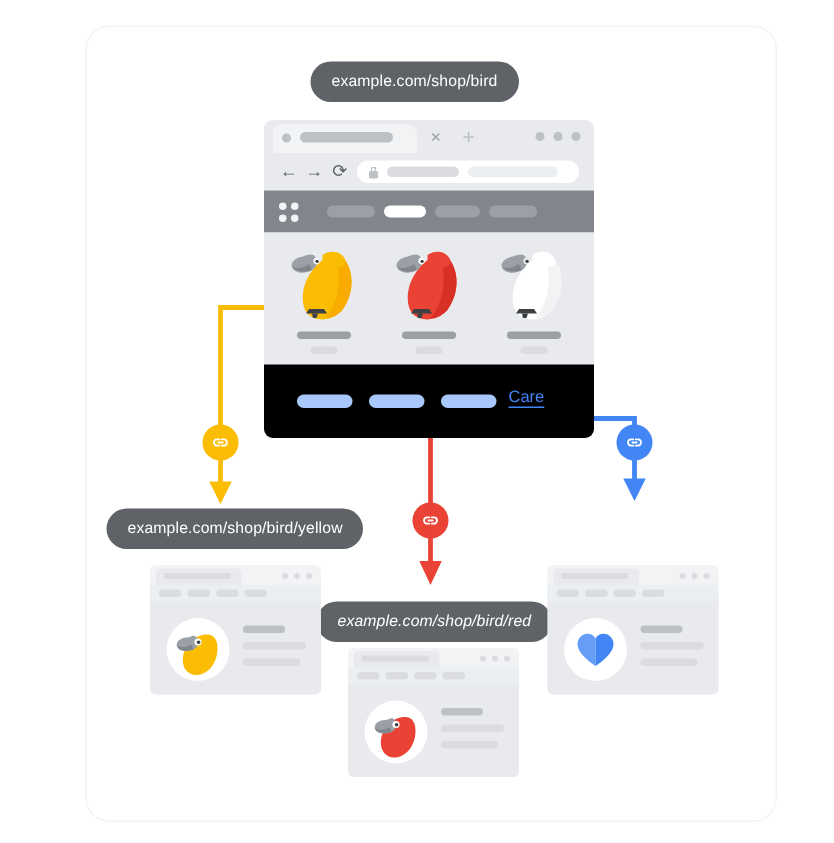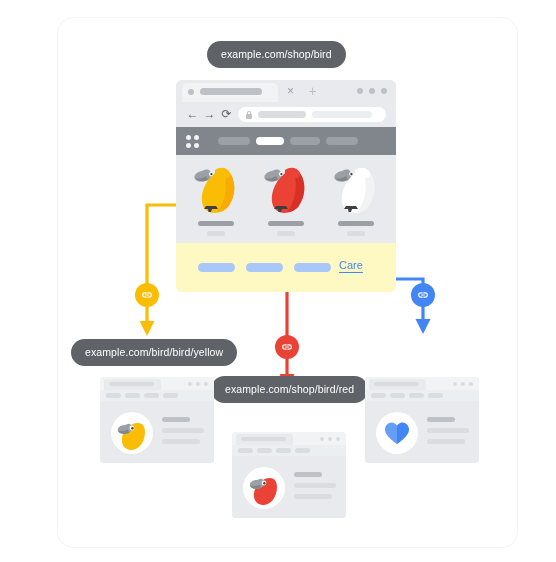--- a/index.html
+++ b/index.html
@@ -13,21 +13,21 @@
   .outer-card{position:absolute;left:57px;top:17px;width:461px;height:531px;
     border:1px solid #f1f3f4;border-radius:16px;background:#ffffff;box-sizing:border-box;}
 
   
   .url-chip{position:absolute;background:#5f6368;color:#ffffff;border-radius:999px;
     font-size:10.5px;line-height:1;display:flex;align-items:center;justify-content:center;
     letter-spacing:.1px;white-space:nowrap;padding:0 14px;height:27px;}
 
   #chip-top{left:207px;top:41px;}
   #chip-yellow{left:71px;top:339px;}
-  #chip-red{left:211px;top:376px;}
+  #chip-red{left:211px;top:401px;font-style:italic;}
   #chip-care{left:348px;top:339px;}
 
   
   .browser{position:absolute;left:176px;top:80px;width:220px;height:212px;
     background:#f1f3f4;border-radius:6px;overflow:hidden;}
   .bw-tabbar{position:relative;height:22px;background:#e8eaed;}
   .bw-tab{position:absolute;left:6px;top:3px;width:96px;height:19px;background:#f1f3f4;
     border-radius:5px 5px 0 0;}
   .bw-tabdot{position:absolute;left:12px;top:9px;width:6px;height:6px;border-radius:50%;background:#bdc1c6;}
   .bw-tabbar-line{position:absolute;left:24px;top:8px;width:62px;height:7px;border-radius:4px;background:#bdc1c6;}
@@ -57,21 +57,21 @@
   .grid-ico i:nth-child(3){left:0;top:8px;}
   .grid-ico i:nth-child(4){left:8px;top:8px;}
   .menu-pill{position:absolute;top:10px;height:8px;border-radius:5px;background:#9aa0a6;}
   .menu-pill.active{background:#ffffff;}
 
   .bw-content{position:relative;height:88px;background:#e8eaed;}
   .bird-cell{position:absolute;top:0;width:64px;height:88px;}
   .cap1{position:absolute;left:14px;top:66px;width:36px;height:5px;border-radius:3px;background:#9aa0a6;}
   .cap2{position:absolute;left:23px;top:76px;width:18px;height:5px;border-radius:3px;background:#dadce0;}
 
-  .bw-footer{position:relative;height:49px;background:#fef9c3;}
+  .bw-footer{position:relative;height:49px;background:#000000;}
   .foot-pill{position:absolute;top:20px;height:9px;border-radius:5px;background:#a8c7fa;}
   .care-link{position:absolute;top:14px;left:163px;color:#4285f4;font-size:11px;
     text-decoration:underline;text-underline-offset:2.5px;line-height:16px;}
 
   
   #wires{position:absolute;left:0;top:0;width:556px;height:562px;pointer-events:none;}
 
   
   .badge{position:absolute;width:24px;height:24px;border-radius:50%;
     display:flex;align-items:center;justify-content:center;}
@@ -234,21 +234,21 @@
     </svg>
   </div>
   <div class="badge" id="badge-blue">
     <svg width="14" height="14" viewBox="0 0 24 24">
       <path d="M9.5 12 h5" stroke="#ffffff" stroke-width="2.1" stroke-linecap="round"></path>
       <path d="M10.6 8.4 H8.2 a3.6 3.6 0 0 0 0 7.2 h2.4" fill="none" stroke="#ffffff" stroke-width="2.1" stroke-linecap="round"></path>
       <path d="M13.4 8.4 h2.4 a3.6 3.6 0 0 1 0 7.2 h-2.4" fill="none" stroke="#ffffff" stroke-width="2.1" stroke-linecap="round"></path>
     </svg>
   </div>
 
-  <div class="url-chip" id="chip-yellow">example.com/bird/bird/yellow</div>
+  <div class="url-chip" id="chip-yellow">example.com/shop/bird/yellow</div>
   <div class="url-chip" id="chip-red">example.com/shop/bird/red</div>
 
   <div class="mini" style="left:100px;top:377px;width:114px;height:86px">
     <div class="mini-top">
       <div class="mini-tab"></div>
       <div class="mini-tabline"></div>
       <div class="mini-dots">
           <i></i>
           <i></i>
           <i></i>

